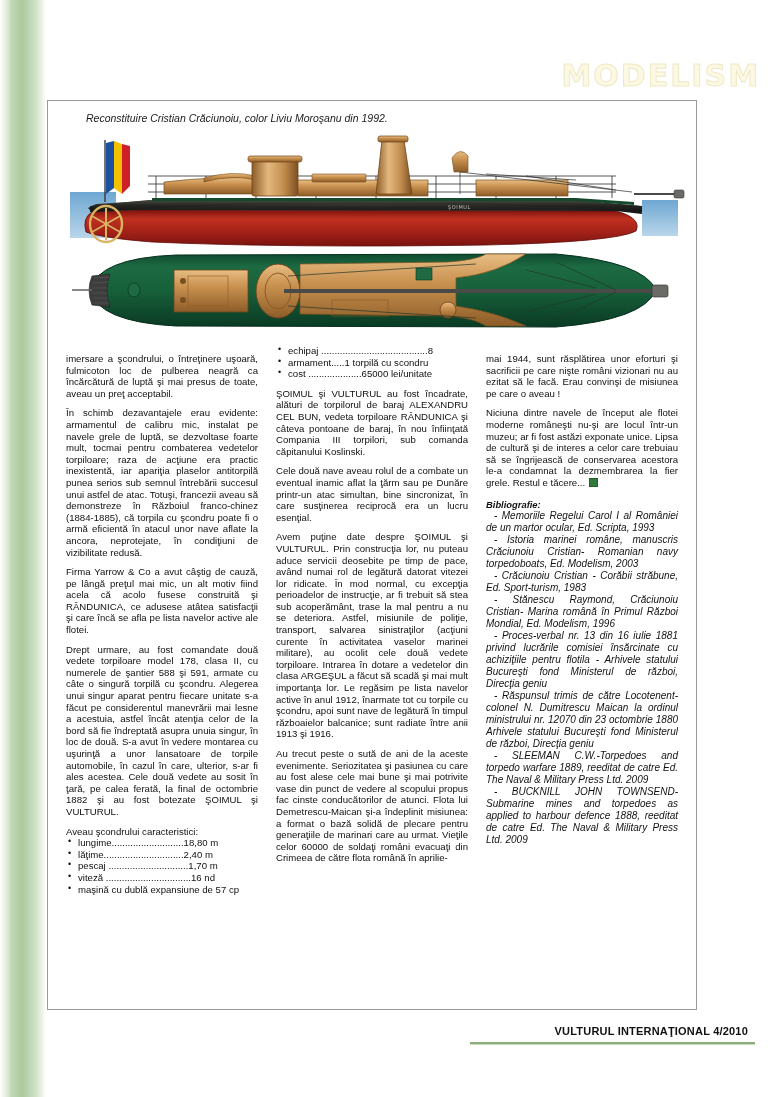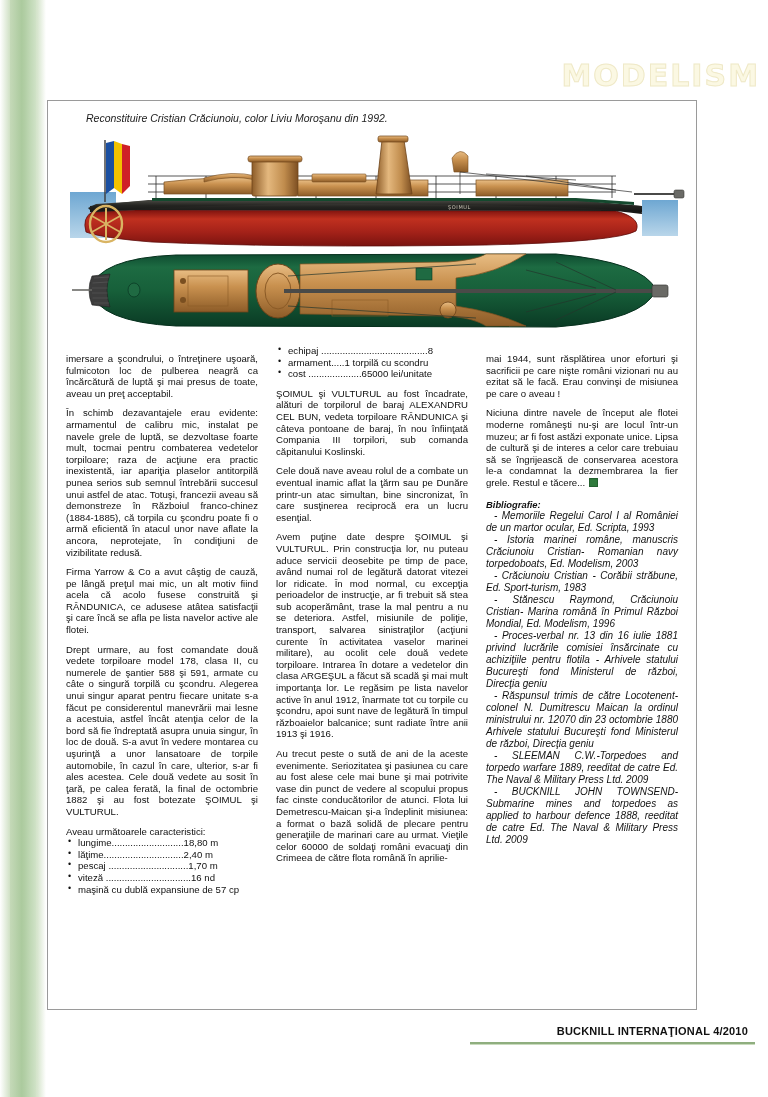--- a/index.html
+++ b/index.html
@@ -263,21 +263,21 @@
     </svg>
   </div>
 
   <div class="colwrap">
 
     <div class="col c1">
       <p>imersare a şcondrului, o întreţinere uşoară, fulmicoton loc de pulberea neagră ca încărcătură de luptă şi mai presus de toate, aveau un preţ acceptabil.</p>
       <p>În schimb dezavantajele erau evidente: armamentul de calibru mic, instalat pe navele grele de luptă, se dezvoltase foarte mult, tocmai pentru combaterea vedetelor torpiloare; raza de acţiune era practic inexistentă, iar apariţia plaselor antitorpilă punea serios sub semnul întrebării succesul unui astfel de atac. Totuşi, francezii aveau să demonstreze în Războiul franco-chinez (1884-1885), că torpila cu şcondru poate fi o armă eficientă în atacul unor nave aflate la ancora, neprotejate, în condiţiuni de vizibilitate redusă.</p>
       <p>Firma Yarrow &amp; Co a avut câştig de cauză, pe lângă preţul mai mic, un alt motiv fiind acela că acolo fusese construită şi RÂNDUNICA, ce adusese atâtea satisfacţii şi care încă se afla pe lista navelor active ale flotei.</p>
       <p>Drept urmare, au fost comandate două vedete torpiloare model 178, clasa II, cu numerele de şantier 588 şi 591, armate cu câte o singură torpilă cu şcondru. Alegerea unui singur aparat pentru fiecare unitate s-a făcut pe considerentul manevrării mai lesne a acestuia, astfel încât atenţia celor de la bord să fie îndreptată asupra unuia singur, în loc de două. S-a avut în vedere montarea cu uşurinţă a unor lansatoare de torpile automobile, în cazul în care, ulterior, s-ar fi ales acestea. Cele două vedete au sosit în ţară, pe calea ferată, la final de octombrie 1882 şi au fost botezate ŞOIMUL şi  VULTURUL.</p>
-      <p>Aveau următoarele caracteristici:</p>
+      <p>Aveau şcondrului caracteristici:</p>
       <ul class="spec">
         <li>lungime...........................18,80 m</li>
         <li>lăţime..............................2,40 m</li>
         <li>pescaj ..............................1,70 m</li>
         <li>viteză ................................16 nd</li>
         <li>maşină cu dublă expansiune de 57 cp</li>
       </ul>
     </div>
 
     <div class="col c2">
@@ -307,17 +307,17 @@
         <p>- SLEEMAN C.W.-Torpedoes and torpedo warfare 1889, reeditat de catre Ed. The Naval &amp; Military Press Ltd. 2009</p>
         <p>- BUCKNILL JOHN TOWNSEND- Submarine mines and torpedoes as applied to harbour defence 1888, reeditat de catre Ed. The Naval &amp; Military Press Ltd. 2009</p>
       </div>
     </div>
 
   </div>
 
   <div class="footer-rule"></div>
   <div class="footer-rule2"></div>
   <div class="footer-text">
-    <span>BUCKNILL INTERNAŢIONAL</span>
+    <span>VULTURUL INTERNAŢIONAL</span>
     <span class="issue">4/2010</span>
   </div>
 
 </div>
 
 </body></html>

